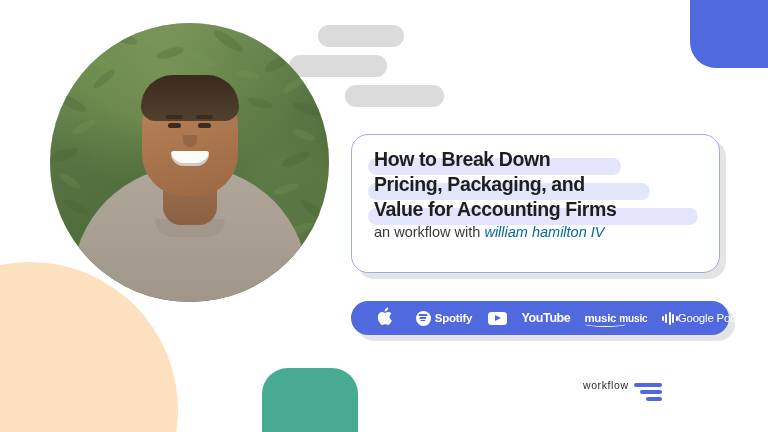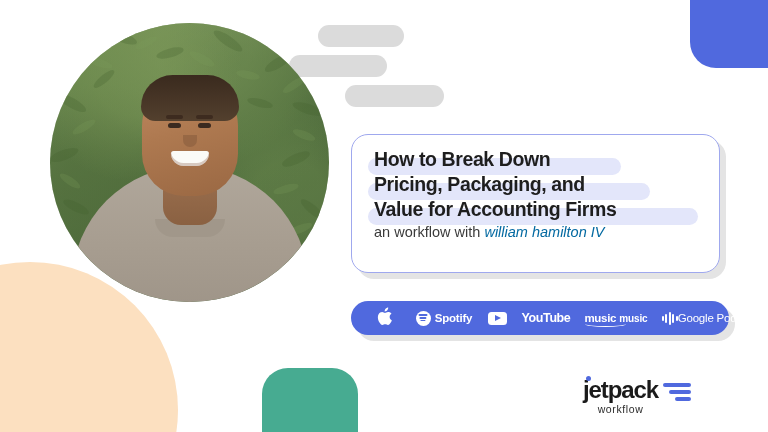--- a/index.html
+++ b/index.html
@@ -422,24 +422,20 @@
           <span></span>
           <span></span>
           <span></span>
       </span>
       <span class="gp-label">Google Podcasts</span>
     </div>
   </div>
 
   <div class="brand">
     <div class="brand-words">
-      <div class="brand-jetpack">
-        <span class="j-dot"></span>
-        <span>jetpack</span>
-      </div>
       <div class="brand-workflow">workflow</div>
     </div>
     <div class="brand-bars">
       <span></span>
         <span></span>
         <span></span>
     </div>
   </div>
 
 </div>

